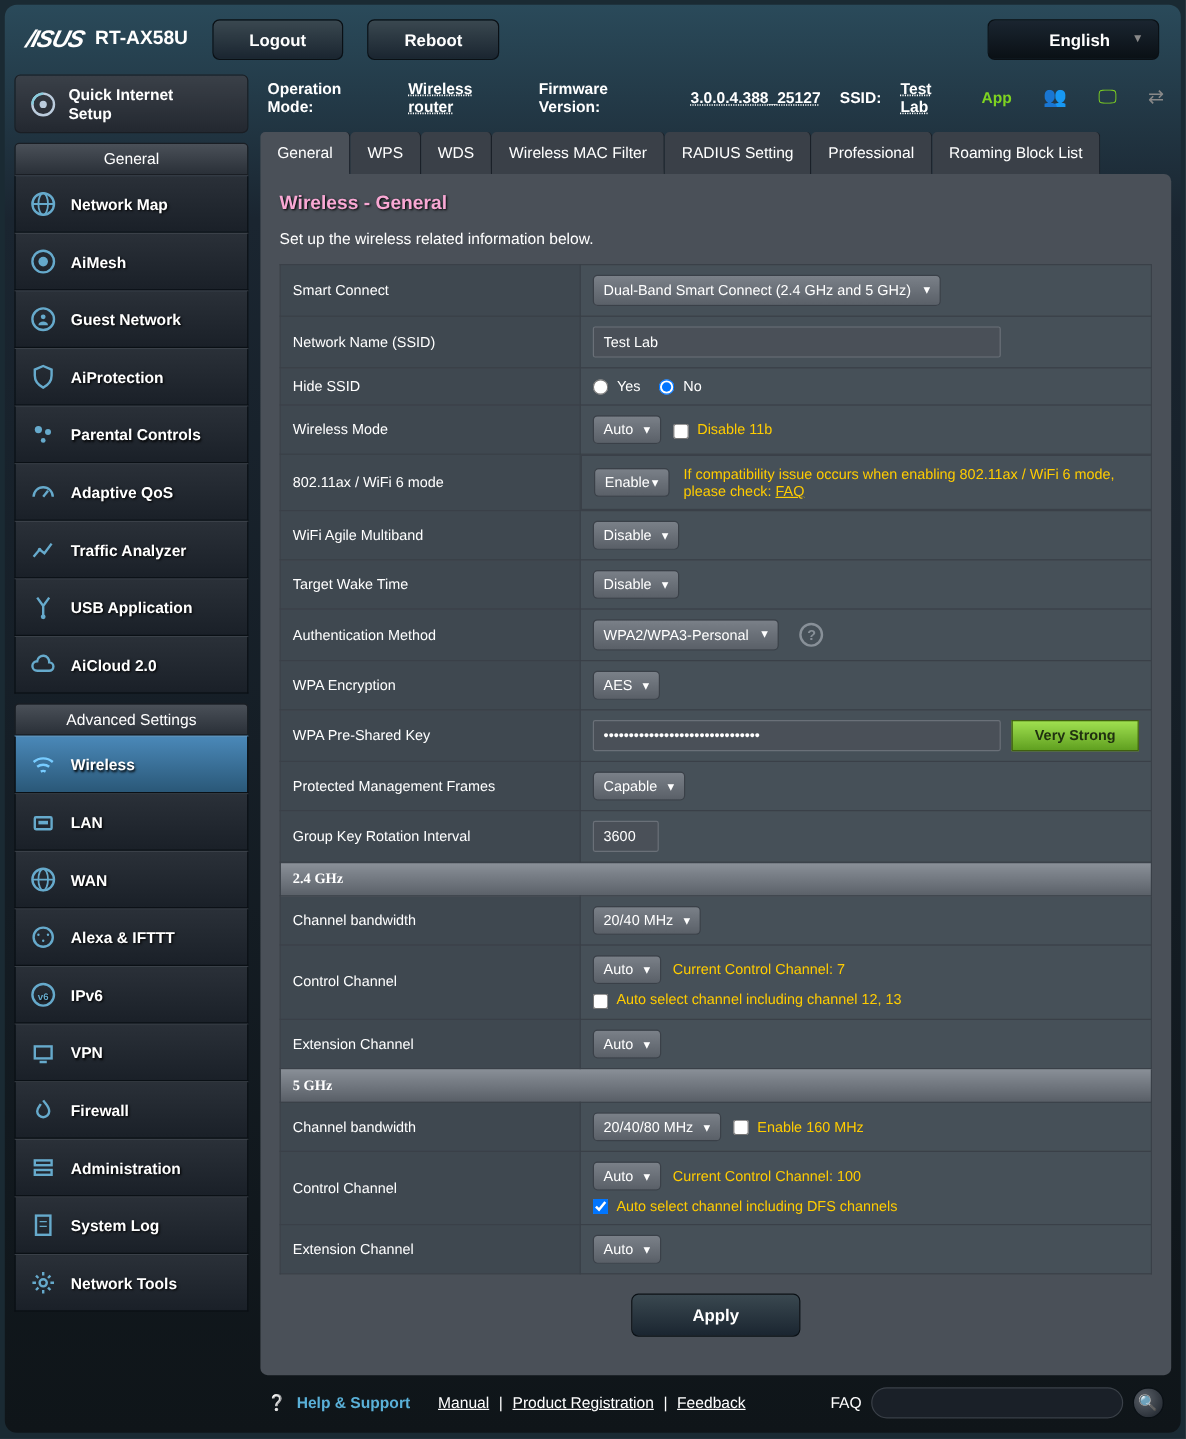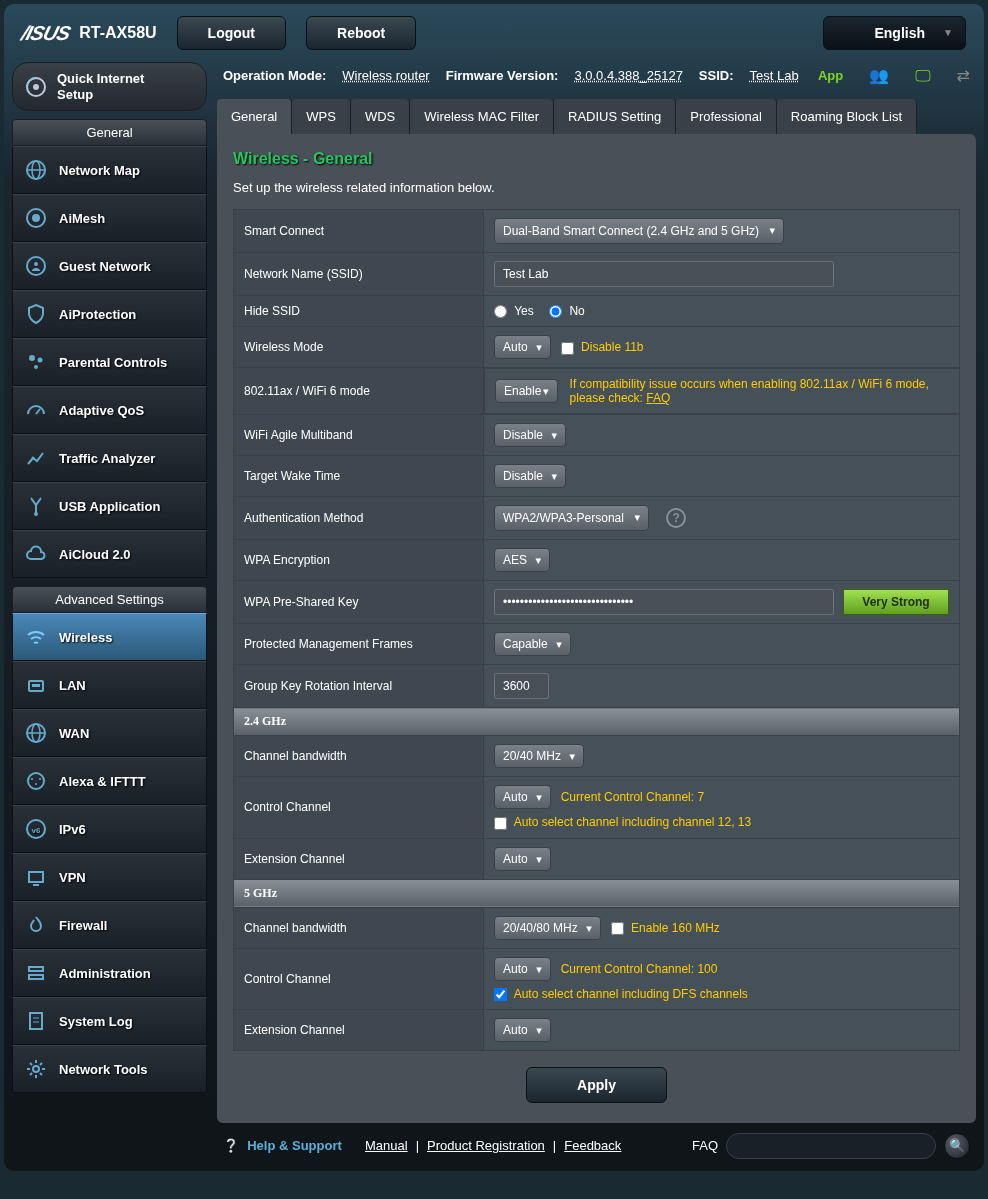--- a/index.html
+++ b/index.html
@@ -9,41 +9,41 @@
 .logo { font-style: italic; font-weight: 900; font-size: 20px; letter-spacing: -1px; }
 .logoslash { display:inline-block; transform: skewX(-15deg); }
 .model { font-size: 16px; font-weight: bold; margin-left: -10px; }
 .topbar-spacer { flex: 1; }
 .top-btn { background: linear-gradient(180deg, #3a4850 0%, #1a2530 100%); border: 1px solid #0a1015; border-radius: 6px; padding: 8px 30px; font-size: 14px; font-weight: bold; color: #fff; cursor: pointer; }
 .lang-select { background: linear-gradient(180deg, #1a2530 0%, #0a1015 100%); border: 1px solid #0a1015; border-radius: 6px; padding: 8px 40px 8px 50px; font-size: 14px; font-weight: bold; color: #fff; position: relative; cursor: pointer; }
 .lang-select::after { content: '▼'; position: absolute; right: 12px; top: 10px; font-size: 10px; color: #888; }
 
 .layout { display: flex; gap: 10px; margin-top: 8px; }
 .sidebar { width: 195px; flex-shrink: 0; }
-.quick-setup { background: linear-gradient(180deg, #3a4048 0%, #232830 100%); border: 1px solid #1a1e24; border-radius: 16px; padding: 8px 10px; display: flex; align-items: center; gap: 8px; cursor: pointer; }
+.quick-setup { background: linear-gradient(180deg, #3a4048 0%, #232830 100%); border: 1px solid #1a1e24; border-radius: 5px; padding: 8px 10px; display: flex; align-items: center; gap: 8px; cursor: pointer; }
 .quick-setup .txt { font-size: 13px; font-weight: bold; line-height: 1.2; }
 .section-hdr { background: linear-gradient(180deg, #4a5058 0%, #2a3038 100%); border: 1px solid #1a1e24; border-radius: 4px 4px 0 0; text-align: center; padding: 5px; font-size: 13px; margin-top: 8px; }
 .nav-item { background: linear-gradient(180deg, #2a3038 0%, #1a2028 100%); border: 1px solid #0a1015; border-top: 1px solid #3a4048; padding: 10px 10px; display: flex; align-items: center; gap: 10px; cursor: pointer; font-size: 13px; font-weight: bold; text-shadow: 1px 1px 2px #000; }
 .nav-item.active { background: linear-gradient(180deg, #4a88b8 0%, #2a5878 100%); border-top: 1px solid #6aa8d8; }
 .nav-icon { width: 26px; height: 26px; display: flex; align-items: center; justify-content: center; }
 
 .main { flex: 1; }
 .summary { padding: 4px 6px; display: flex; align-items: center; gap: 16px; font-size: 13px; }
 .summary .lbl { font-weight: bold; }
-.summary .val { color: #fff; font-weight: normal; text-decoration: underline dotted; }
+.summary .val { color: #fff; font-weight: bold; text-decoration: underline dotted; }
 .summary .app { color: #7ed321; font-weight: bold; margin-left: auto; }
 .summary .icon { color: #888; margin-left: 10px; font-size: 16px; }
 .summary .icon.active { color: #7ed321; }
 
 .tabs { display: flex; margin-top: 10px; }
 .tab { background: #3a4048; padding: 10px 14px; font-size: 13px; border-right: 1px solid #1a2028; cursor: pointer; border-radius: 4px 4px 0 0; }
 .tab.active { background: #4a5058; }
 
 .panel { background: #4a5058; border-radius: 0 6px 6px 6px; padding: 16px; }
-.panel-title { font-size: 16px; font-weight: bold; color: #22c55e; text-shadow: 1px 1px 2px #000; margin-bottom: 12px; }
+.panel-title { font-size: 16px; font-weight: bold; color: #f9a8d4; text-shadow: 1px 1px 2px #000; margin-bottom: 12px; }
 .panel-sub { font-size: 13px; margin-bottom: 14px; }
 
 .form-table { width: 100%; border-collapse: collapse; }
 .form-table td { border: 1px solid #3a4048; background: #465058; padding: 8px 10px; font-size: 12px; vertical-align: middle; }
 .form-table td.label { width: 250px; background: #3f4850; }
 .form-table .band-hdr td { background: linear-gradient(180deg, #8a9098 0%, #5a6068 100%); font-weight: bold; font-size: 12px; padding: 6px 10px; font-family: Liberation Serif, serif; }
 
 .toggle { display: inline-flex; width: 64px; height: 26px; border-radius: 13px; background: #000; align-items: center; border: 1px solid #000; overflow: hidden; cursor: pointer; }
 .toggle .on { background: linear-gradient(180deg, #6adc4a 0%, #3aac1a 100%); color: #fff; font-weight: bold; font-size: 11px; width: 34px; height: 100%; display: flex; align-items: center; justify-content: center; border-radius: 12px 0 0 12px; }
 .link-yellow { color: #ffcc00; text-decoration: underline; font-size: 12px; margin-left: 12px; cursor: pointer; }
@@ -55,21 +55,21 @@
 
 .input { background: #4a5058; border: 1px solid #6a7078; padding: 5px 8px; font-size: 12px; color: #fff; border-radius: 2px; }
 .input.wide { width: 340px; }
 .input.num { width: 55px; }
 .radio-lbl { margin-right: 12px; font-size: 12px; cursor: pointer; }
 .radio-lbl input { margin-right: 4px; vertical-align: middle; }
 .chk-lbl { font-size: 12px; cursor: pointer; }
 .chk-lbl input { margin-right: 4px; vertical-align: middle; }
 .help-icon { display: inline-flex; width: 20px; height: 20px; border: 2px solid #889098; border-radius: 50%; align-items: center; justify-content: center; color: #889098; margin-left: 14px; font-size: 12px; font-weight: bold; cursor: pointer; }
 .strength { display: inline-block; background: linear-gradient(180deg, #a0e050 0%, #60a020 100%); border: 1px solid #406010; padding: 5px 18px; font-size: 12px; font-weight: bold; color: #203010; margin-left: 6px; }
-.apply-btn { background: linear-gradient(180deg, #3a4850 0%, #1a2530 100%); border: 1px solid #0a1015; border-radius: 6px; padding: 9px 50px; font-size: 14px; font-weight: bold; color: #fff; cursor: pointer; display: block; margin: 16px auto 4px; }
+.apply-btn { background: linear-gradient(180deg, #3a4850 0%, #1a2530 100%); border: 1px solid #0a1015; border-radius: 6px; padding: 9px 50px; font-size: 14px; font-weight: bold; color: #fff; cursor: pointer; display: block; margin: 16px auto 16px; }
 
 .footer { display: flex; align-items: center; gap: 8px; padding: 10px 6px 4px; font-size: 13px; }
 .footer .help { color: #5ab0d8; font-weight: bold; }
 .footer .link { color: #fff; font-weight: normal; text-decoration: underline; }
 .footer .sep { color: #fff; }
 .footer .faq-lbl { margin-left: auto; }
 .search-box { background: #1a2028; border: 1px solid #3a4048; border-radius: 14px; height: 26px; width: 210px; }
 .search-btn { width: 26px; height: 26px; border-radius: 50%; background: radial-gradient(circle at 35% 35%, #5a6068, #1a2028); border: 1px solid #0a1015; color: #ccc; font-size: 13px; display: flex; align-items: center; justify-content: center; cursor: pointer; }
 svg { display: block; }
 </style>

